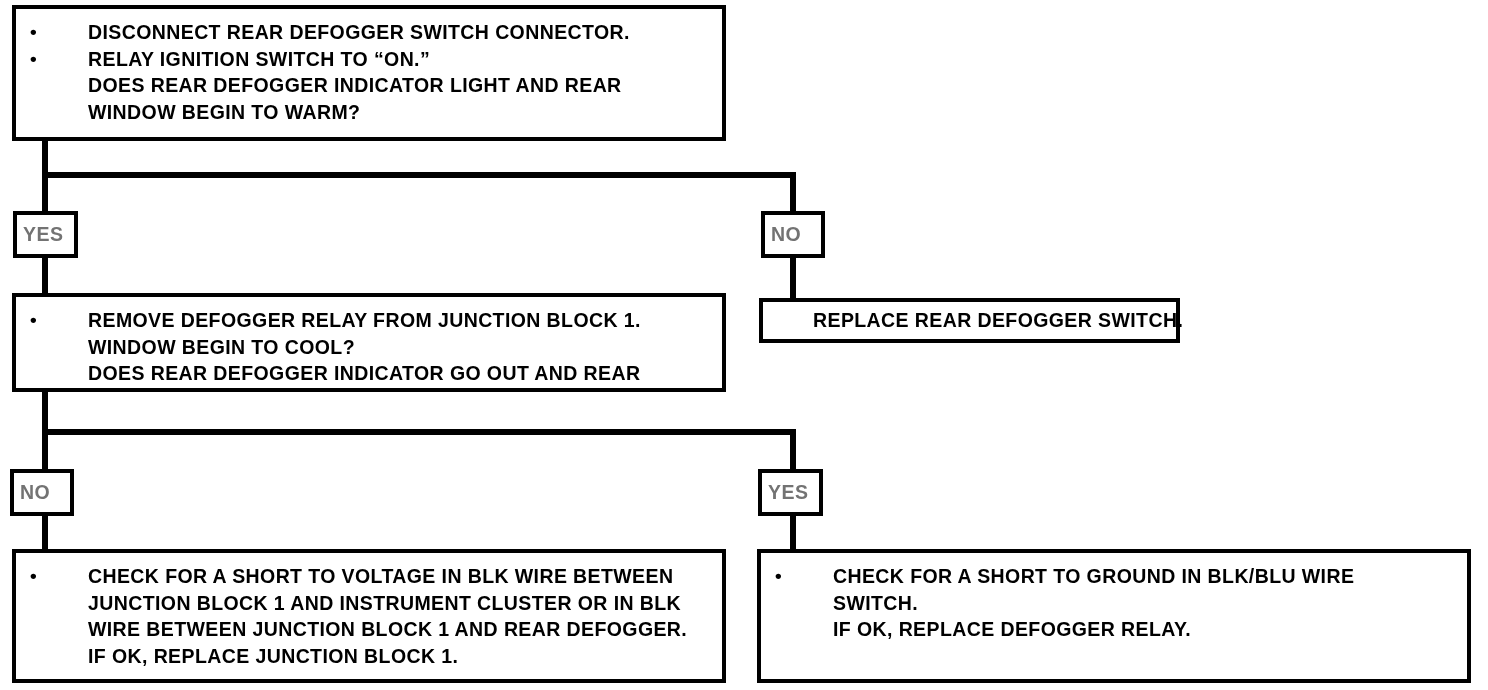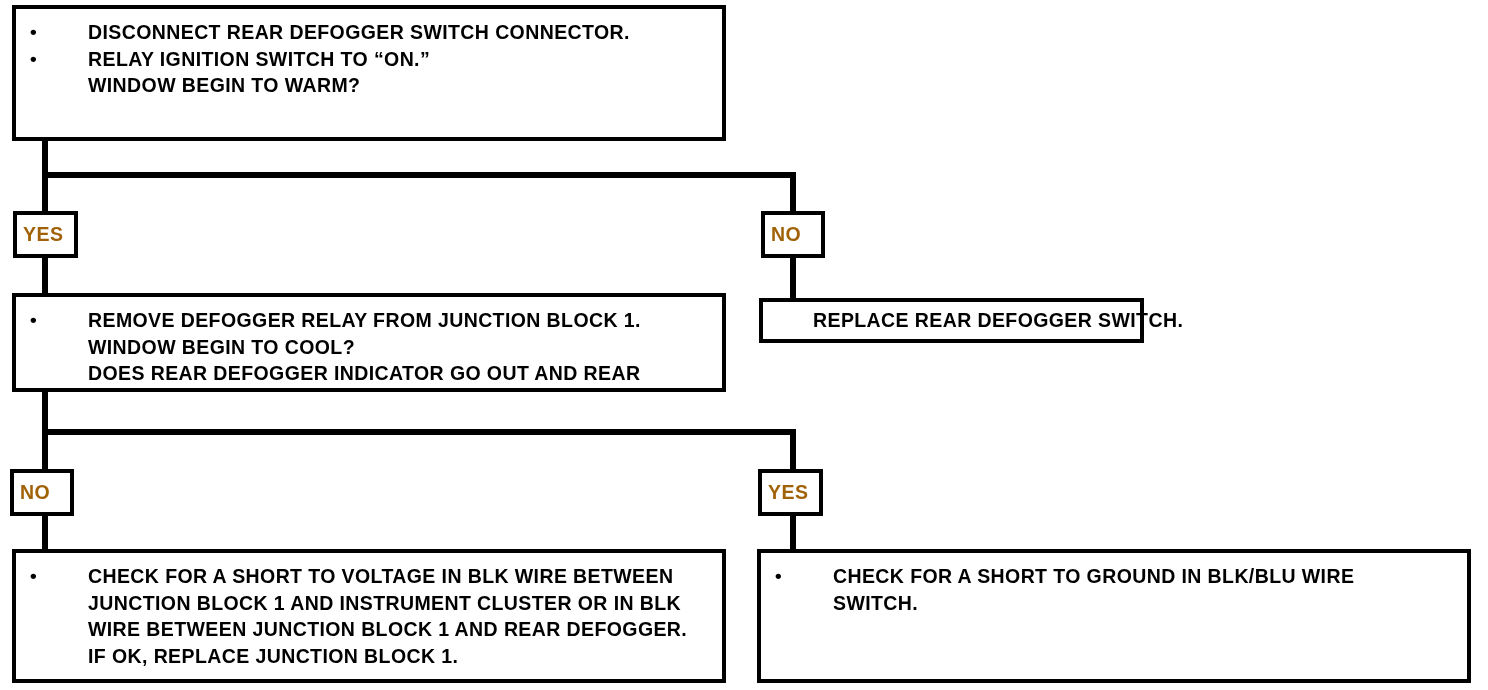--- a/index.html
+++ b/index.html
@@ -55,21 +55,21 @@
     border: 4px solid #000000;
     background: #ffffff;
     display: flex;
     align-items: center;
     justify-content: flex-start;
   }
   .dec span {
     font-size: 19.5px;
     font-weight: bold;
     letter-spacing: 0.5px;
-    color: #a16207;
+    color: #737373;
     padding-left: 6px;
   }
   
   .vline {
     position: absolute;
     background: #000000;
     width: 6px;
   }
   .hline {
     position: absolute;
@@ -84,20 +84,24 @@
 
   <div class="box" style="left:12px; top:5px; width:714px; height:136px;">
     <div class="box-inner">
       <div class="line-row">
         <span class="bullet">•</span>
         <span class="txt">DISCONNECT REAR DEFOGGER SWITCH CONNECTOR.</span>
       </div>
       <div class="line-row">
         <span class="bullet">•</span>
         <span class="txt">RELAY IGNITION SWITCH TO “ON.”</span>
+      </div>
+      <div class="line-row">
+        <span class="bullet hidden">•</span>
+        <span class="txt">DOES REAR DEFOGGER INDICATOR LIGHT AND REAR</span>
       </div>
       <div class="line-row">
         <span class="bullet hidden">•</span>
         <span class="txt">WINDOW BEGIN TO WARM?</span>
       </div>
     </div>
   </div>
 
   <div class="vline" style="left:42px; top:141px; height:37px;"></div>
   <div class="hline" style="left:42px; top:172px; width:754px;"></div>
@@ -124,21 +128,21 @@
         <span class="bullet hidden">•</span>
         <span class="txt">WINDOW BEGIN TO COOL?</span>
       </div>
       <div class="line-row">
         <span class="bullet hidden">•</span>
         <span class="txt">DOES REAR DEFOGGER INDICATOR GO OUT AND REAR</span>
       </div>
     </div>
   </div>
 
-  <div class="box nobullet" style="left:759px; top:298px; width:385px; height:45px;">
+  <div class="box nobullet" style="left:759px; top:298px; width:421px; height:45px;">
     <div class="box-inner" style="padding-top:5px;">
       <div class="line-row">
 
         <span class="txt">REPLACE REAR DEFOGGER SWITCH.</span>
       </div>
     </div>
   </div>
 
   <div class="vline" style="left:42px; top:392px; height:40px;"></div>
   <div class="hline" style="left:42px; top:429px; width:754px;"></div>
@@ -179,16 +183,20 @@
   <div class="box" style="left:757px; top:549px; width:714px; height:134px;">
     <div class="box-inner">
       <div class="line-row">
         <span class="bullet">•</span>
         <span class="txt">CHECK FOR A SHORT TO GROUND IN BLK/BLU WIRE</span>
       </div>
       <div class="line-row">
         <span class="bullet hidden">•</span>
         <span class="txt">SWITCH.</span>
       </div>
+      <div class="line-row">
+        <span class="bullet hidden">•</span>
+        <span class="txt">IF OK, REPLACE DEFOGGER RELAY.</span>
+      </div>
     </div>
   </div>
 
 </div>
 
 </body></html>

